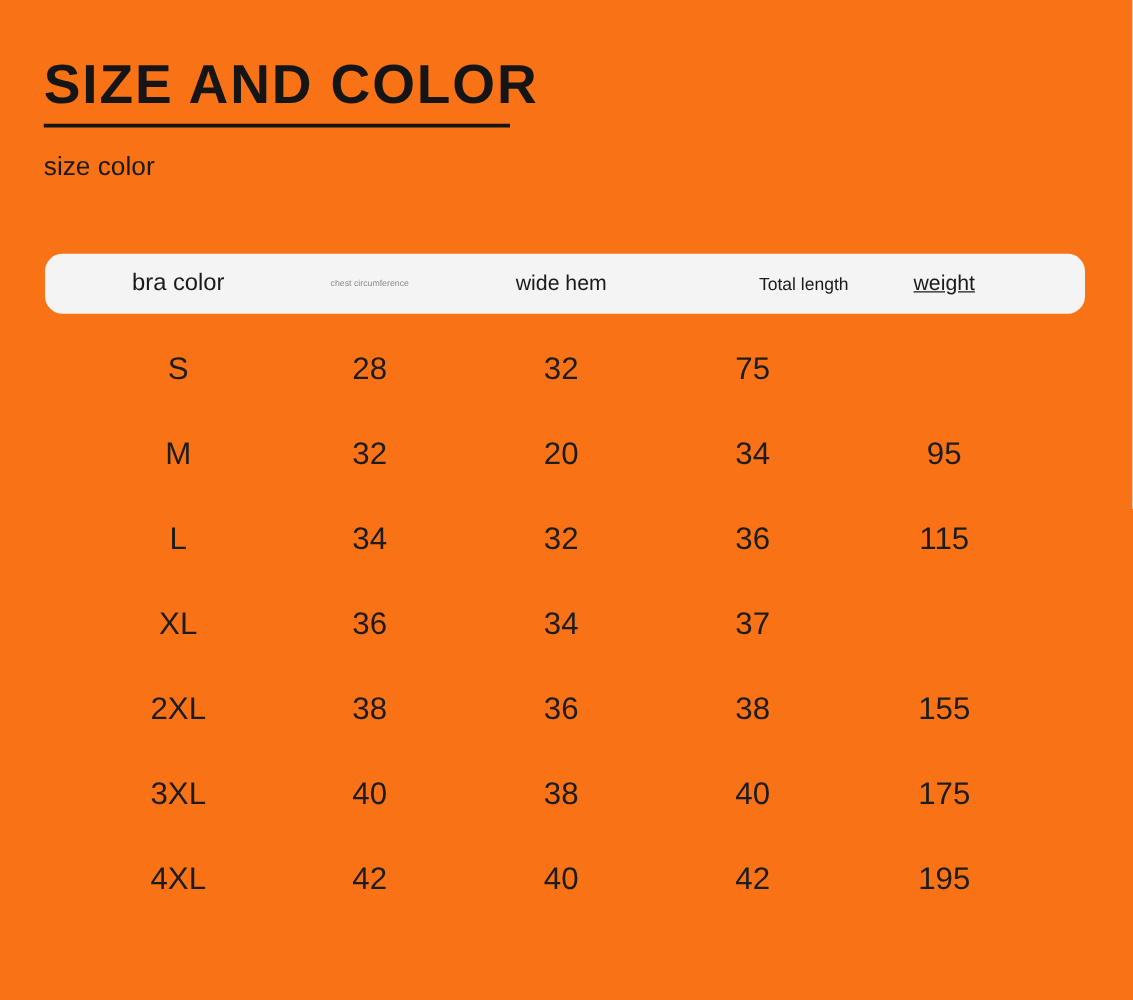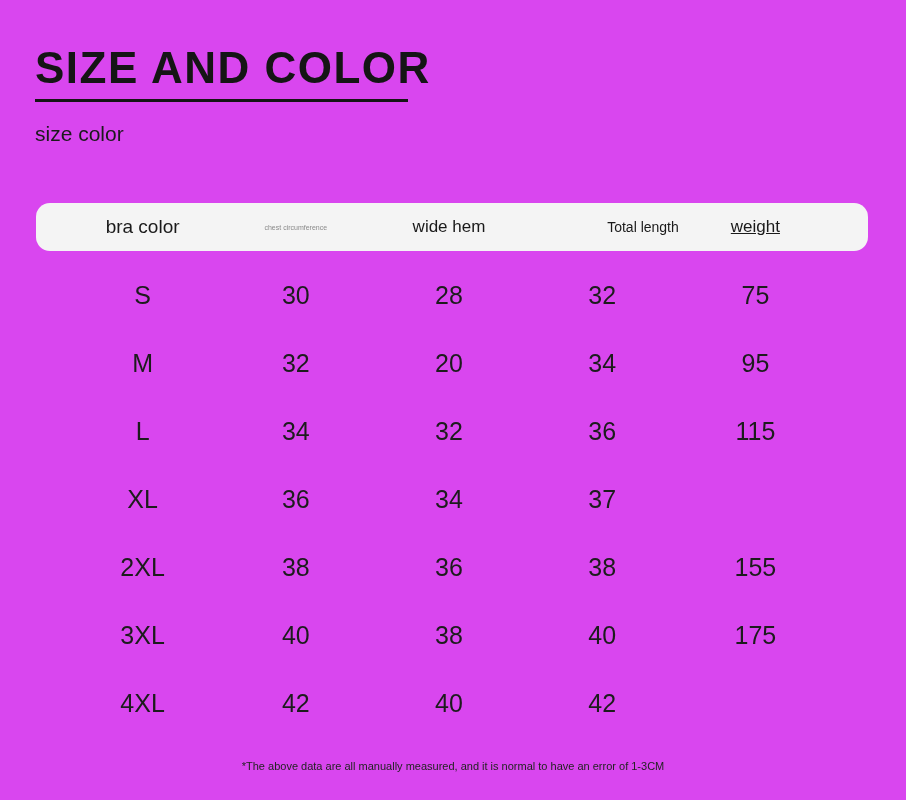--- a/index.html
+++ b/index.html
@@ -1,20 +1,20 @@
 <!DOCTYPE html>
 <html style="--band: #f4f4f4;"><head>
 <meta charset="utf-8">
 <style>
   html,body { margin:0; padding:0; background:#ffffff; }
   .page {
     position: relative;
     width: 906px;
     height: 800px;
-    background: #d946ef;
+    background: #f97316;
     font-family: "Liberation Sans", sans-serif;
     color: #1a1a1a;
     overflow: hidden;
   }
   .title {
     margin: 0 0 0 35px;
     padding-top: 46px;
     font-size: 44px;
     line-height: 44px;
     font-weight: 800;
@@ -86,21 +86,20 @@
     <div class="thead">
       <div class="hcell col0">bra color</div>
       <div class="hcell col1">chest circumference</div>
       <div class="hcell col2">wide hem</div>
       <div class="hcell col3">Total length</div>
       <div class="hcell col4">weight</div>
     </div>
     <div class="tbody">
         <div class="trow">
           <div class="cell col0">S</div>
-          <div class="cell col1">30</div>
           <div class="cell col2">28</div>
           <div class="cell col3">32</div>
           <div class="cell col4">75</div>
         </div>
         <div class="trow">
           <div class="cell col0">M</div>
           <div class="cell col1">32</div>
           <div class="cell col2">20</div>
           <div class="cell col3">34</div>
           <div class="cell col4">95</div>
@@ -130,19 +129,19 @@
           <div class="cell col1">40</div>
           <div class="cell col2">38</div>
           <div class="cell col3">40</div>
           <div class="cell col4">175</div>
         </div>
         <div class="trow">
           <div class="cell col0">4XL</div>
           <div class="cell col1">42</div>
           <div class="cell col2">40</div>
           <div class="cell col3">42</div>
+          <div class="cell col4">195</div>
         </div>
       </div>
   </div>
 
-  <div class="footnote">*The above data are all manually measured, and it is normal to have an error of 1-3CM</div>
 
 </div>
 
 </body></html>

